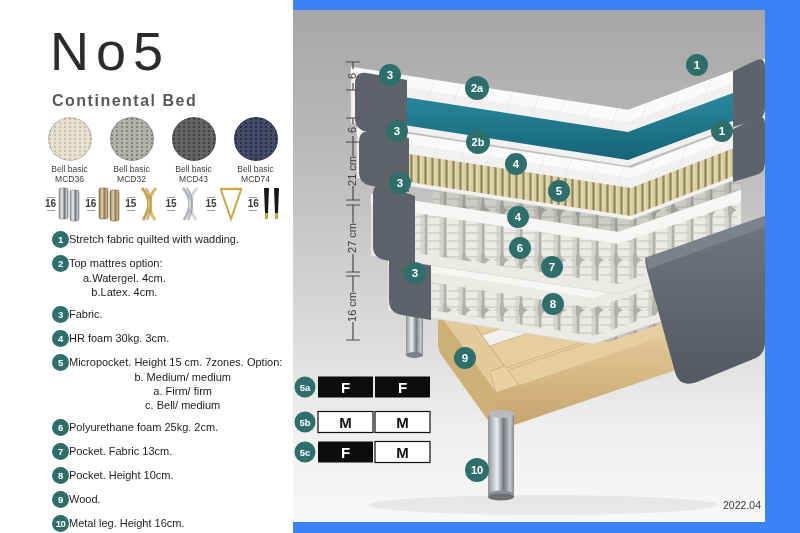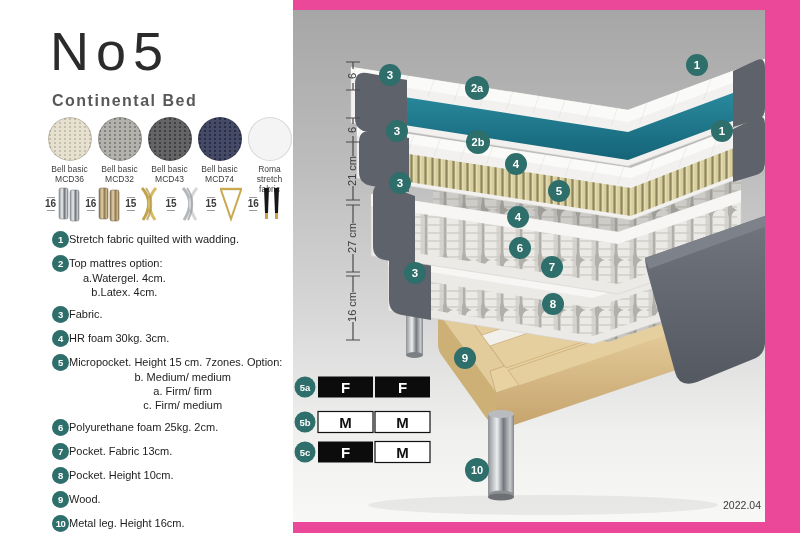--- a/index.html
+++ b/index.html
@@ -1,24 +1,24 @@
 <!DOCTYPE html>
 <html><head>
 <meta charset="utf-8">
 <style>
   * { margin:0; padding:0; box-sizing:border-box; }
   html,body { width:800px; height:533px; background:#ffffff; font-family:"Liberation Sans", sans-serif; overflow:hidden; }
-  #stage { position:relative; width:800px; height:533px; background:#ec4899; }
+  #stage { position:relative; width:800px; height:533px; background:#3b82f6; }
 
   
   #left { position:absolute; left:0; top:0; width:293px; height:533px; background:#fff; }
   .title { position:absolute; left:50px; top:20px; font-size:54px; font-weight:400; letter-spacing:7px; color:#2b2b2b; }
   .subtitle { position:absolute; left:52px; top:92px; font-size:16px; color:#585858; letter-spacing:1.5px;font-weight:bold; }
 
-  .swatches { position:absolute; left:47px; top:117px; display:flex; gap:5px; }
+  .swatches { position:absolute; left:47px; top:117px; display:flex; gap:17px; }
   .swatch { width:45px; display:flex; flex-direction:column; align-items:center; }
   .swatch-circle { width:44px; height:44px; border-radius:50%; box-shadow:inset 0 0 0 1px rgba(0,0,0,0.18); background-size:5px 4px; }
   .sw1 { background-color:#e6e0d0; background-image:radial-gradient(circle at 2px 2px, #c6bfa9 1.1px, transparent 1.5px); }
   .sw2 { background-color:#b3b1ac; background-image:radial-gradient(circle at 2px 2px, #858380 1.1px, transparent 1.5px); }
   .sw3 { background-color:#646466; background-image:radial-gradient(circle at 2px 2px, #404042 1.1px, transparent 1.5px); }
   .sw4 { background-color:#454b66; background-image:radial-gradient(circle at 2px 2px, #292e45 1.1px, transparent 1.5px); }
   .sw5 { background-color:#f4f4f4; box-shadow:inset 0 0 0 1px #d9d9d9; }
   .swatch-label { margin-top:3px; font-size:8.5px; line-height:10px; color:#3c3c3c; text-align:center; }
 
   .legs-row { position:absolute; left:45px; top:186px; display:flex; gap:4px; }
@@ -182,21 +182,21 @@
       </div>
       <div class="legend-item">
         <div class="lnum">4</div>
         <div class="ltext"><span>HR foam 30kg. 3cm.</span></div>
       </div>
       <div class="legend-item">
         <div class="lnum">5</div>
         <div class="ltext"><span>Micropocket. Height 15 cm. 7zones. Option:</span>
           <div class="lsub">b. Medium/ medium</div>
           <div class="lsub">a. Firm/ firm</div>
-          <div class="lsub">c. Firm/ medium</div>
+          <div class="lsub">c. Bell/ medium</div>
         </div>
       </div>
       <div class="legend-item">
         <div class="lnum">6</div>
         <div class="ltext"><span>Polyurethane foam 25kg. 2cm.</span></div>
       </div>
       <div class="legend-item">
         <div class="lnum">7</div>
         <div class="ltext"><span>Pocket. Fabric 13cm.</span></div>
       </div>

